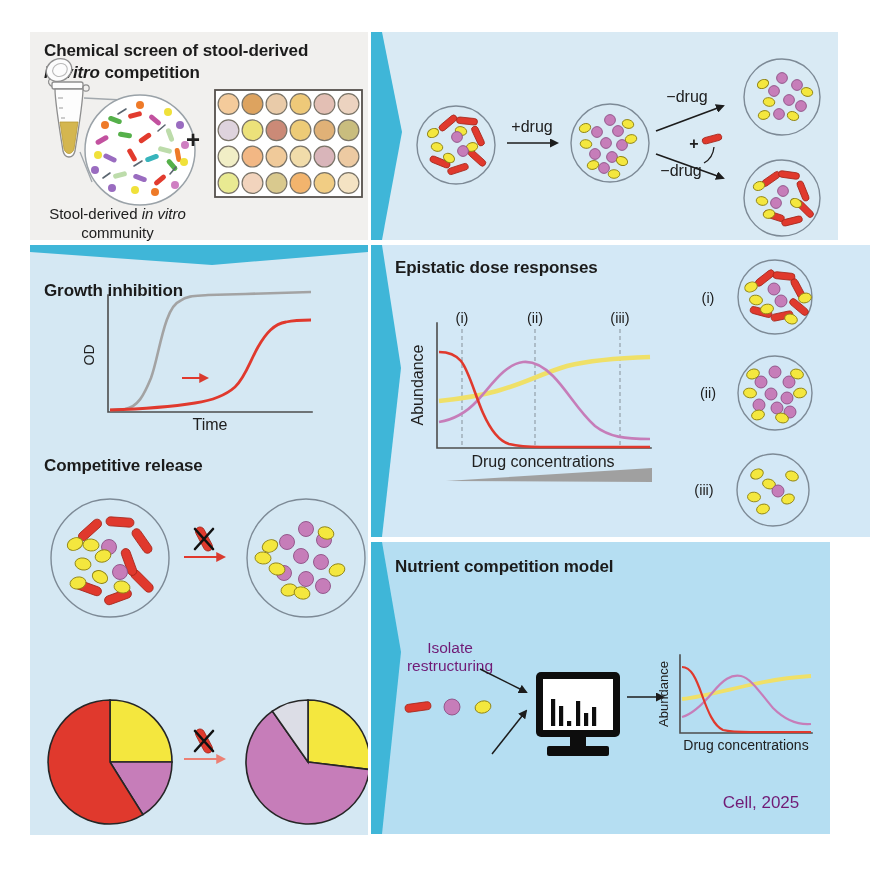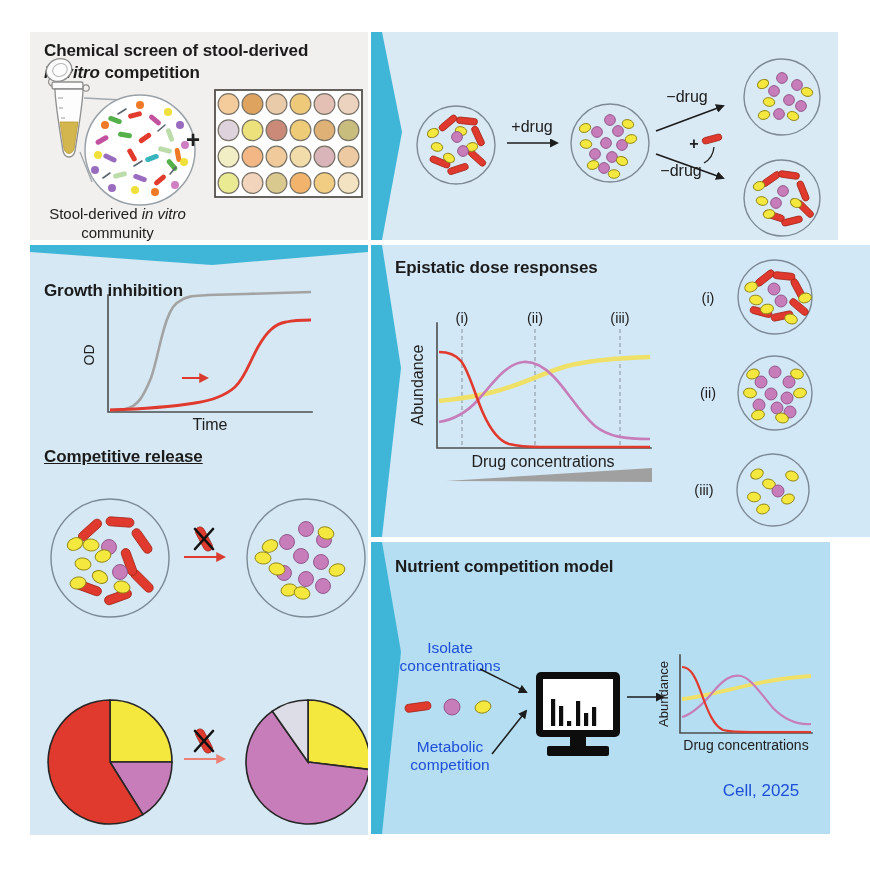--- a/index.html
+++ b/index.html
@@ -2,21 +2,21 @@
 <html style="--red: #e0392d; --red-dark: #a5261a; --yellow: #f4e73e; --yellow-dark: #8f8314; --purple: #c67db9; --purple-dark: #8d4f85; --cyan: #3fb6d8; --gray-panel: #f1f0ee; --blue-top: #d9eaf4; --blue-left: #d5e8f3; --blue-epistatic: #d3e8f6; --blue-nutrient: #b5def2; --pie-gray: #dcdde6; --curve-gray: #a3a3a3; --circle-stroke: #7d8a96; --ink: #202020;"><head>
 <meta charset="utf-8">
 <style>
   html,body{margin:0;padding:0;background:#fff;}
   #canvas{position:relative;width:870px;height:870px;background:#fff;overflow:hidden;
           font-family:"Liberation Sans",sans-serif;color:#1b1b1b;}
   .panel{position:absolute;}
   .abs{position:absolute;left:0;top:0;}
   .title{position:absolute;font-size:17px;font-weight:700;color:#1b1b1b;letter-spacing:-0.1px;line-height:22px;}
   .cap{position:absolute;font-size:15px;line-height:19px;text-align:center;color:#202020;}
-  .txt{position:absolute;font-size:15.5px;line-height:18px;text-align:center;color:#1d4ed8;}
+  .txt{position:absolute;font-size:15.5px;line-height:18px;text-align:center;color:#701a75;}
   svg text{font-family:"Liberation Sans",sans-serif;fill:#202020;}
   .comm{fill:none;stroke:var(--circle-stroke);stroke-width:1.4;}
   .commw{fill:#ffffff;stroke:#9aa2a8;stroke-width:1.5;}
   .rod{fill:var(--red);stroke:var(--red-dark);stroke-width:0.8;}
   .yov{fill:var(--yellow);stroke:var(--yellow-dark);stroke-width:0.9;}
   .pco{fill:var(--purple);stroke:var(--purple-dark);stroke-width:0.9;}
   .axis{stroke:#4d4d4d;stroke-width:1.6;fill:none;stroke-linecap:square;}
   .flow{stroke:#1c1c1c;stroke-width:1.7;fill:none;}
   .dash{stroke:#98a6b0;stroke-width:1.3;stroke-dasharray:4 3;fill:none;}
   .pie{stroke:#262626;stroke-width:1.6;}
@@ -301,21 +301,21 @@
         </g>
         <line x1="154" y1="514" x2="194" y2="514" stroke="#ec8074" stroke-width="2.2" marker-end="url(#mSal)"></line>
       </g>
       <g>
         <path d="M278,517 L278,455 A62,62 0 0 1 339.5,524.6 Z" class="pie" fill="#f4e73e"></path>
         <path d="M278,517 L339.5,524.6 A62,62 0 1 1 242.4,466.2 Z" class="pie" fill="#c67db9"></path>
         <path d="M278,517 L242.4,466.2 A62,62 0 0 1 278,455 Z" class="pie" fill="#dcdde6"></path>
       </g>
     </svg>
     <div class="title" style="left:14px;top:18px;margin-top:17px;"><span>Growth inhibition</span></div>
-    <div class="title" style="left:14px;top:201px;text-decoration:underline;"><span>Competitive release</span></div>
+    <div class="title" style="left:14px;top:210px;"><span>Competitive release</span></div>
   </div>
 
   <div class="panel" style="left:371px;top:245px;width:503px;height:292px;background:var(--blue-epistatic);">
     <div class="title" style="left:24px;top:12px;"><span>Epistatic dose responses</span></div>
     <svg class="abs" width="467" height="292" viewBox="0 0 467 292">
       <polygon points="0,0 11,0 30,123 11,292 0,292" fill="var(--cyan)"></polygon>
       <g>
         <line x1="91" y1="84" x2="91" y2="202" class="dash"></line>
         <line x1="164" y1="84" x2="164" y2="202" class="dash"></line>
         <line x1="249" y1="84" x2="249" y2="202" class="dash"></line>
@@ -382,24 +382,21 @@
           <ellipse rx="6.5" ry="4.8" class="yov" transform="translate(417,254) rotate(-20)"></ellipse>
           <circle cx="407" cy="246" r="6" class="pco"></circle>
         </g>
       </g>
     </svg>
   </div>
 
   <div class="panel" style="left:371px;top:542px;width:459px;height:292px;background:var(--blue-nutrient);">
     <div class="title" style="left:24px;top:14px;"><span>Nutrient competition model</span></div>
     <div class="txt" style="left:14px;width:130px;top:97px;">
-      <span>Isolate</span><br><span>concentrations</span>
-    </div>
-    <div class="txt" style="left:14px;width:130px;top:196px;">
-      <span>Metabolic</span><br><span>competition</span>
+      <span>Isolate</span><br><span>restructuring</span>
     </div>
     <svg class="abs" width="467" height="292" viewBox="0 0 467 292">
       <polygon points="0,0 11,0 30,110 11,292 0,292" fill="var(--cyan)"></polygon>
       <line x1="109" y1="127" x2="155" y2="150" stroke="#1c1c1c" stroke-width="1.5" marker-end="url(#mBlk)"></line>
       <line x1="121" y1="212" x2="155" y2="169" stroke="#1c1c1c" stroke-width="1.5" marker-end="url(#mBlk)"></line>
       <g>
         <rect x="-13" y="-4" width="26" height="8" rx="4" class="rod" transform="translate(47,165) rotate(-8)"></rect>
         <circle cx="81" cy="165" r="8" class="pco"></circle>
         <ellipse rx="8" ry="6" class="yov" transform="translate(112,165) rotate(-15)"></ellipse>
       </g>
@@ -420,18 +417,18 @@
       <line x1="256" y1="155" x2="292" y2="155" stroke="#1c1c1c" stroke-width="1.6" marker-end="url(#mBlk)"></line>
       <g>
         <path d="M309,113 L309,191 L441,191" class="axis"></path>
         <text transform="rotate(-90 297 152)" x="297" y="152" text-anchor="middle" font-size="13">Abundance</text>
         <text x="375" y="208" text-anchor="middle" font-size="14">Drug concentrations</text>
         <path d="M311,157 C330,155 352,149 374,144 C400,138 424,135 440,134" fill="none" stroke="#efe068" stroke-width="3.8"></path>
         <path d="M311,175 C322,172 332,162 342,150 C352,138 360,132 370,134 C380,136 390,152 402,166 C414,178 428,183 440,182" fill="none" stroke="var(--purple)" stroke-width="2.2"></path>
         <path d="M311,125 C320,125 325,136 331,153 C337,170 343,184 352,188 C360,190 370,190 380,190 L440,190" fill="none" stroke="var(--red)" stroke-width="2.2"></path>
       </g>
     </svg>
-    <div class="txt" style="left:330px;width:120px;top:240px;font-size:17px;">
+    <div class="txt" style="left:330px;width:120px;top:252px;font-size:17px;">
       <span>Cell, 2025</span>
     </div>
   </div>
 
 </div>
 
 </body></html>

